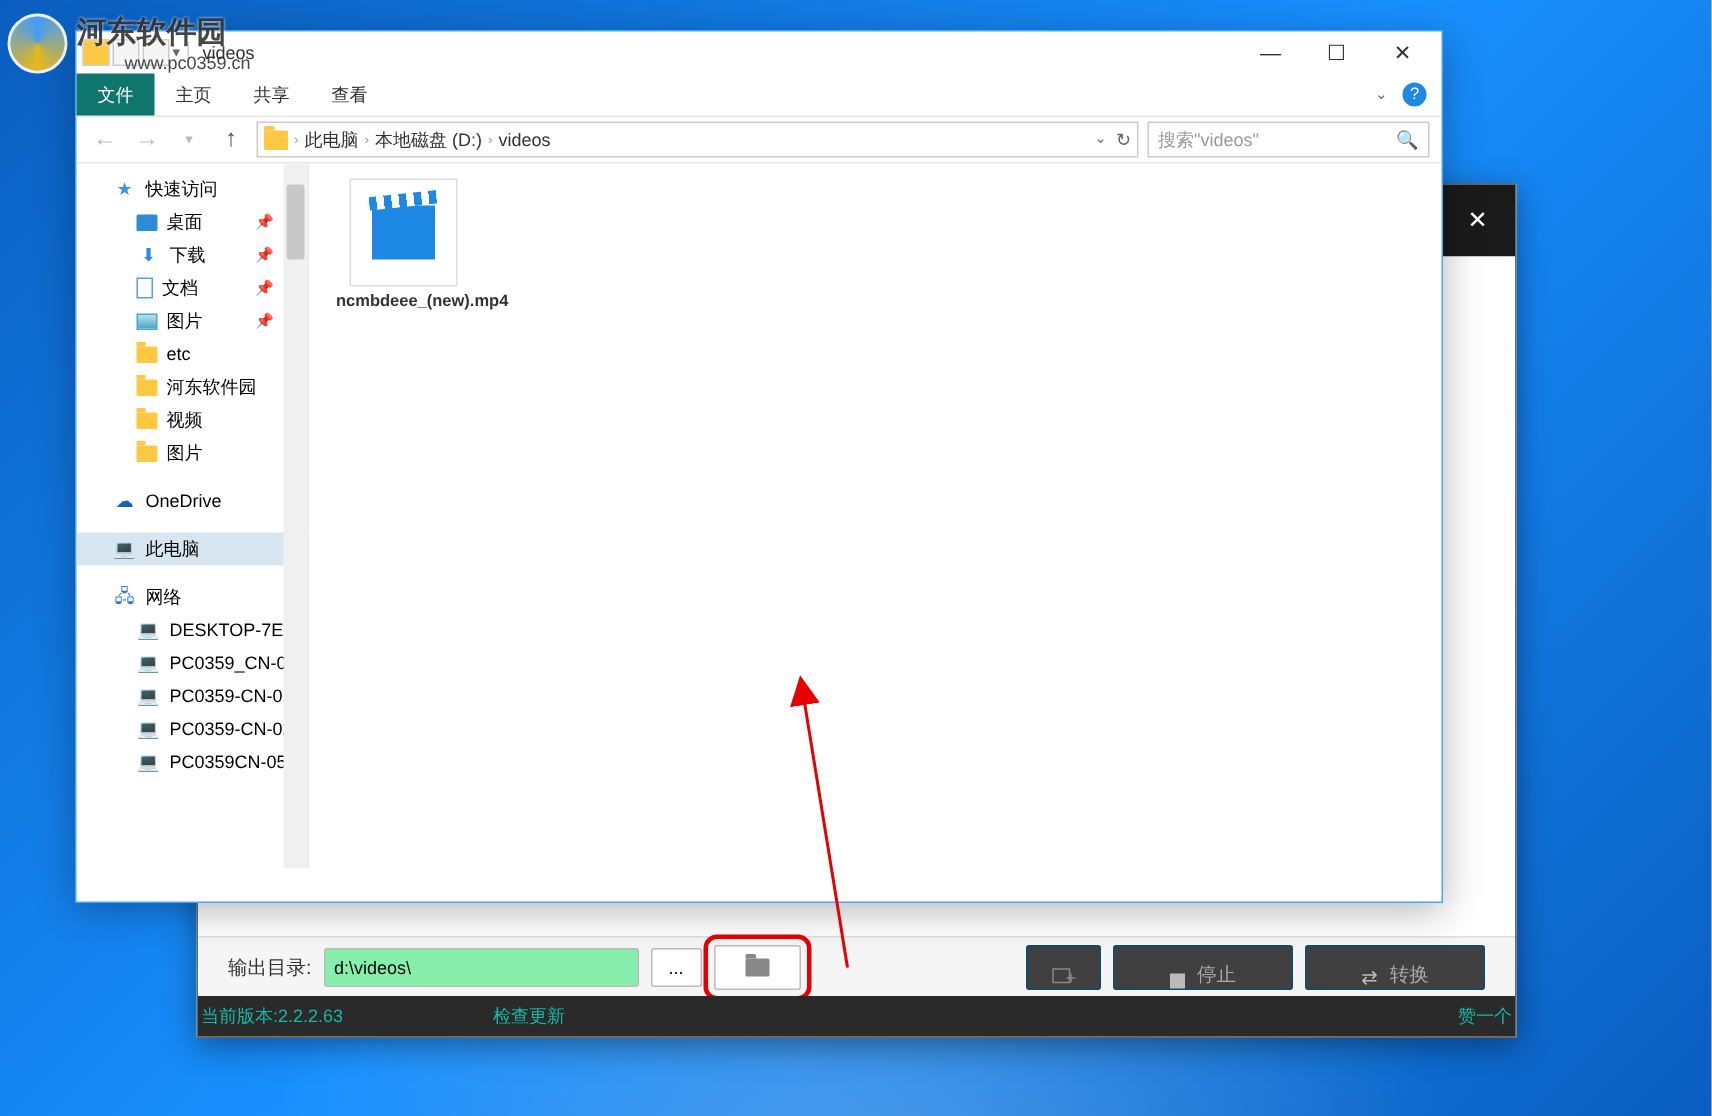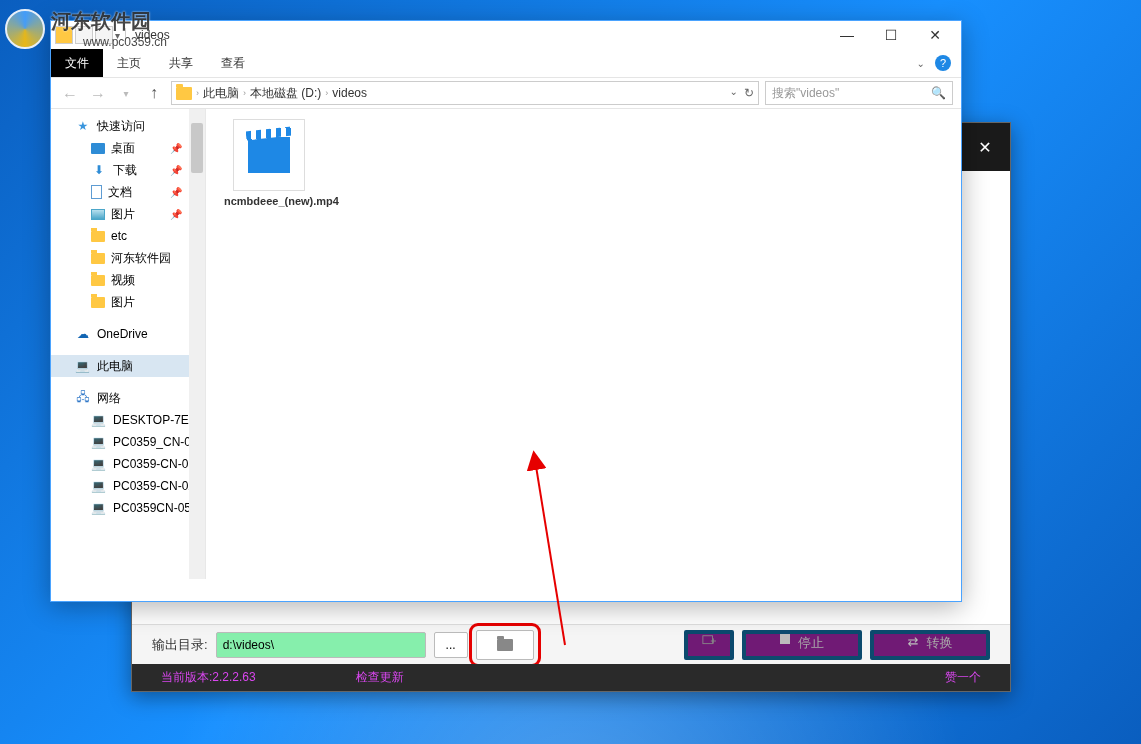--- a/index.html
+++ b/index.html
@@ -12,47 +12,47 @@
 .watermark .text{display:flex;flex-direction:column;}
 .watermark .t1{font-size:20px;font-weight:bold;color:#333;text-shadow:0 0 2px #fff;}
 .watermark .t2{font-size:12px;color:#333;margin-left:32px;}
 
 
 .conv-window{position:absolute;left:131px;top:122px;width:880px;height:570px;background:#fff;border:1px solid #666;box-shadow:0 5px 20px rgba(0,0,0,.4);}
 .conv-titlebar{height:48px;background:#1a1a1a;display:flex;align-items:center;justify-content:flex-end;padding:0 10px;}
 .conv-close{width:30px;height:30px;color:#fff;display:flex;align-items:center;justify-content:center;font-size:16px;}
 .conv-body{position:absolute;left:0;right:0;top:48px;bottom:67px;background:#fff;}
 .conv-bottombar{position:absolute;left:0;right:0;bottom:27px;height:40px;background:#f5f5f5;border-top:1px solid #ddd;display:flex;align-items:center;padding:0 20px;gap:8px;}
-.conv-statusbar{position:absolute;left:0;right:0;bottom:0;height:27px;background:#2a2a2a;color:#d946ef;font-size:12px;display:flex;align-items:center;padding:0 29px;}
+.conv-statusbar{position:absolute;left:0;right:0;bottom:0;height:27px;background:#2a2a2a;color:#14b8a6;font-size:12px;display:flex;align-items:center;padding:0 2px;}
 .conv-statusbar .s-left{flex:0 0 auto;margin-right:100px;}
 .conv-statusbar .s-mid{flex:1;}
 .conv-statusbar .s-right{flex:0 0 auto;text-align:right;}
 .conv-label{font-size:13px;color:#333;}
 .conv-path{width:210px;height:26px;border:1px solid #bbb;background:#86efac;font-size:12px;padding:0 6px;display:flex;align-items:center;border-radius:2px;}
 .conv-dots{width:34px;height:26px;border:1px solid #bbb;background:#fff;font-size:12px;display:flex;align-items:center;justify-content:center;border-radius:2px;}
 .conv-folderbtn{width:58px;height:30px;border:1px solid #bbb;background:#fff;display:flex;align-items:center;justify-content:center;border-radius:2px;}
 .red-box{outline:3px solid #e60000;outline-offset:4px;}
-.conv-btn{height:30px;border:4px solid #0c4a6e;background:#701a75;display:flex;align-items:flex-start;justify-content:center;gap:8px;padding:0 14px;font-size:13px;color:#aaa;border-radius:2px;}
+.conv-btn{height:30px;border:1px solid #0c4a6e;background:#404040;display:flex;align-items:flex-end;justify-content:center;gap:8px;padding:0 14px;font-size:13px;color:#aaa;border-radius:2px;}
 .conv-btn.w1{width:50px;}
 .conv-btn.w2{width:120px;}
 .folder-icon{width:16px;height:12px;background:#888;position:relative;border-radius:1px;}
 .folder-icon::before{content:'';position:absolute;top:-3px;left:0;width:7px;height:3px;background:#888;border-radius:1px 1px 0 0;}
 
 
 .explorer{position:absolute;left:50px;top:20px;width:912px;height:582px;background:#fff;border:1px solid #4aa3ff;box-shadow:0 5px 25px rgba(0,0,0,.3);}
 .ex-titlebar{height:28px;display:flex;align-items:center;padding:0 4px;font-size:12px;}
 .ex-ti-icons{display:flex;gap:2px;align-items:center;}
 .ex-ti-icon{width:18px;height:18px;border:1px solid #ccc;background:#f5f5f5;}
 .ex-ti-sep{width:1px;height:14px;background:#ccc;margin:0 3px;}
 .ex-ti-title{margin-left:6px;color:#333;}
 .ex-winbtns{margin-left:auto;display:flex;}
 .ex-winbtn{width:44px;height:26px;display:flex;align-items:center;justify-content:center;font-size:14px;color:#333;}
 .ex-ribbon{height:28px;display:flex;align-items:center;padding:0 0 0 0;font-size:12px;}
 .ex-ribbon .tab{height:28px;padding:0 14px;display:flex;align-items:center;color:#333;}
-.ex-ribbon .tab.active{background:#000000;color:#fff;}
+.ex-ribbon .tab.active{background:#0f766e;color:#fff;}
 .ex-ribbon .ribbon-right{margin-left:auto;display:flex;align-items:center;gap:10px;padding-right:10px;}
 .ex-chev{color:#666;font-size:10px;}
 .ex-help{width:16px;height:16px;border-radius:50%;background:#1e88e5;color:#fff;font-size:11px;display:flex;align-items:center;justify-content:center;}
 .ex-addr{height:32px;border-top:1px solid #e5e5e5;border-bottom:1px solid #e5e5e5;display:flex;align-items:center;padding:0 8px;gap:6px;font-size:12px;}
 .ex-nav-btn{width:22px;height:22px;display:flex;align-items:center;justify-content:center;color:#bbb;font-size:16px;}
 .ex-nav-btn.on{color:#555;}
 .ex-path-box{flex:1;height:24px;border:1px solid #ccc;display:flex;align-items:center;padding:0 4px;gap:4px;}
 .ex-path-folder{width:16px;height:13px;background:#ffc843;border-radius:1px;position:relative;}
 .ex-path-folder::before{content:'';position:absolute;top:-3px;left:0;width:7px;height:3px;background:#ffc843;border-radius:1px 1px 0 0;}
 .ex-crumb{color:#333;display:flex;align-items:center;gap:4px;}

